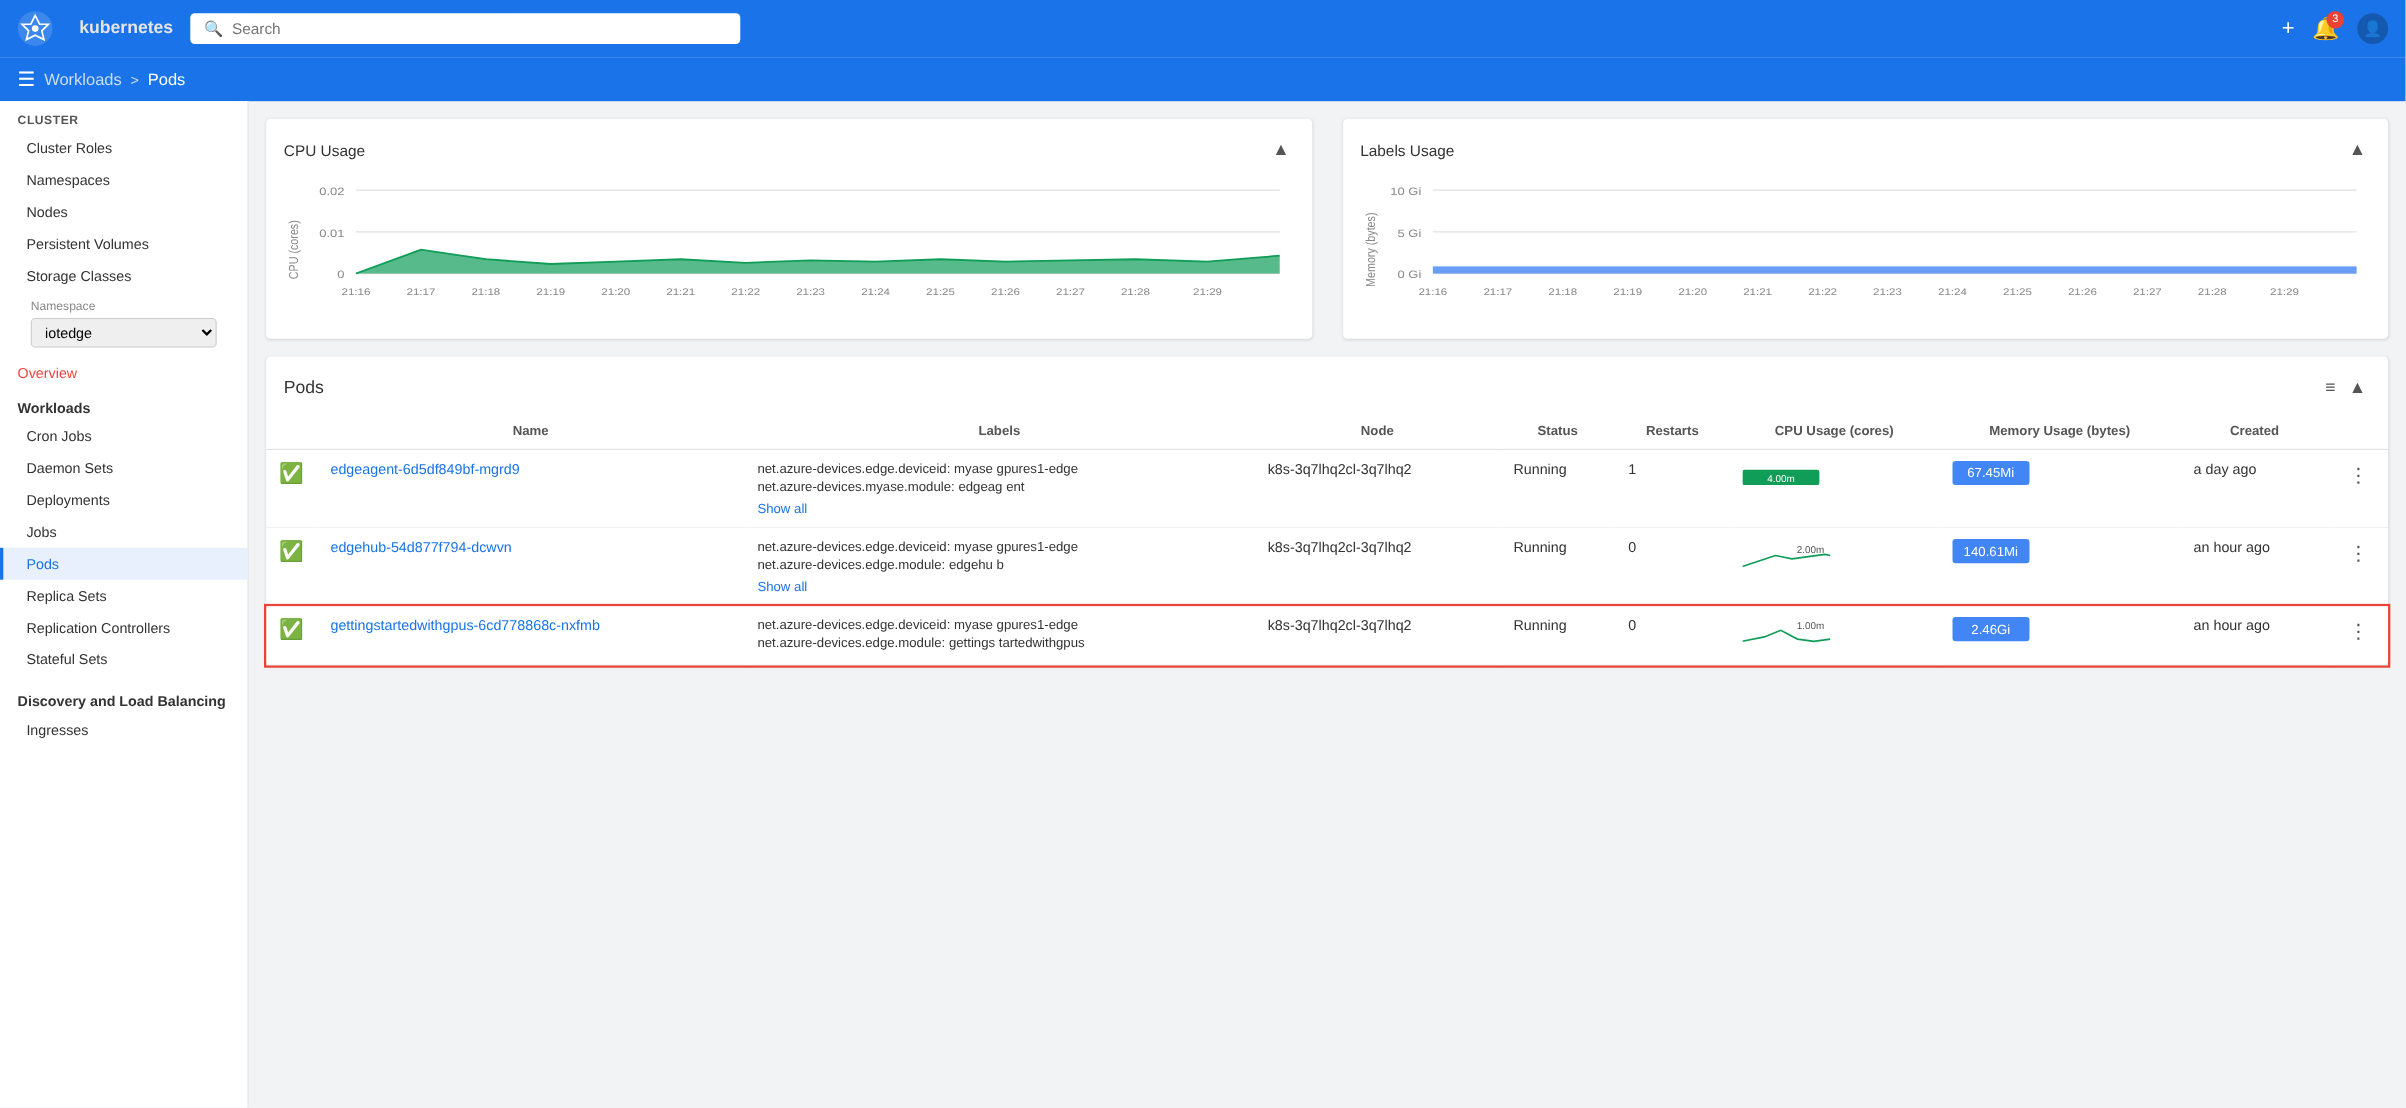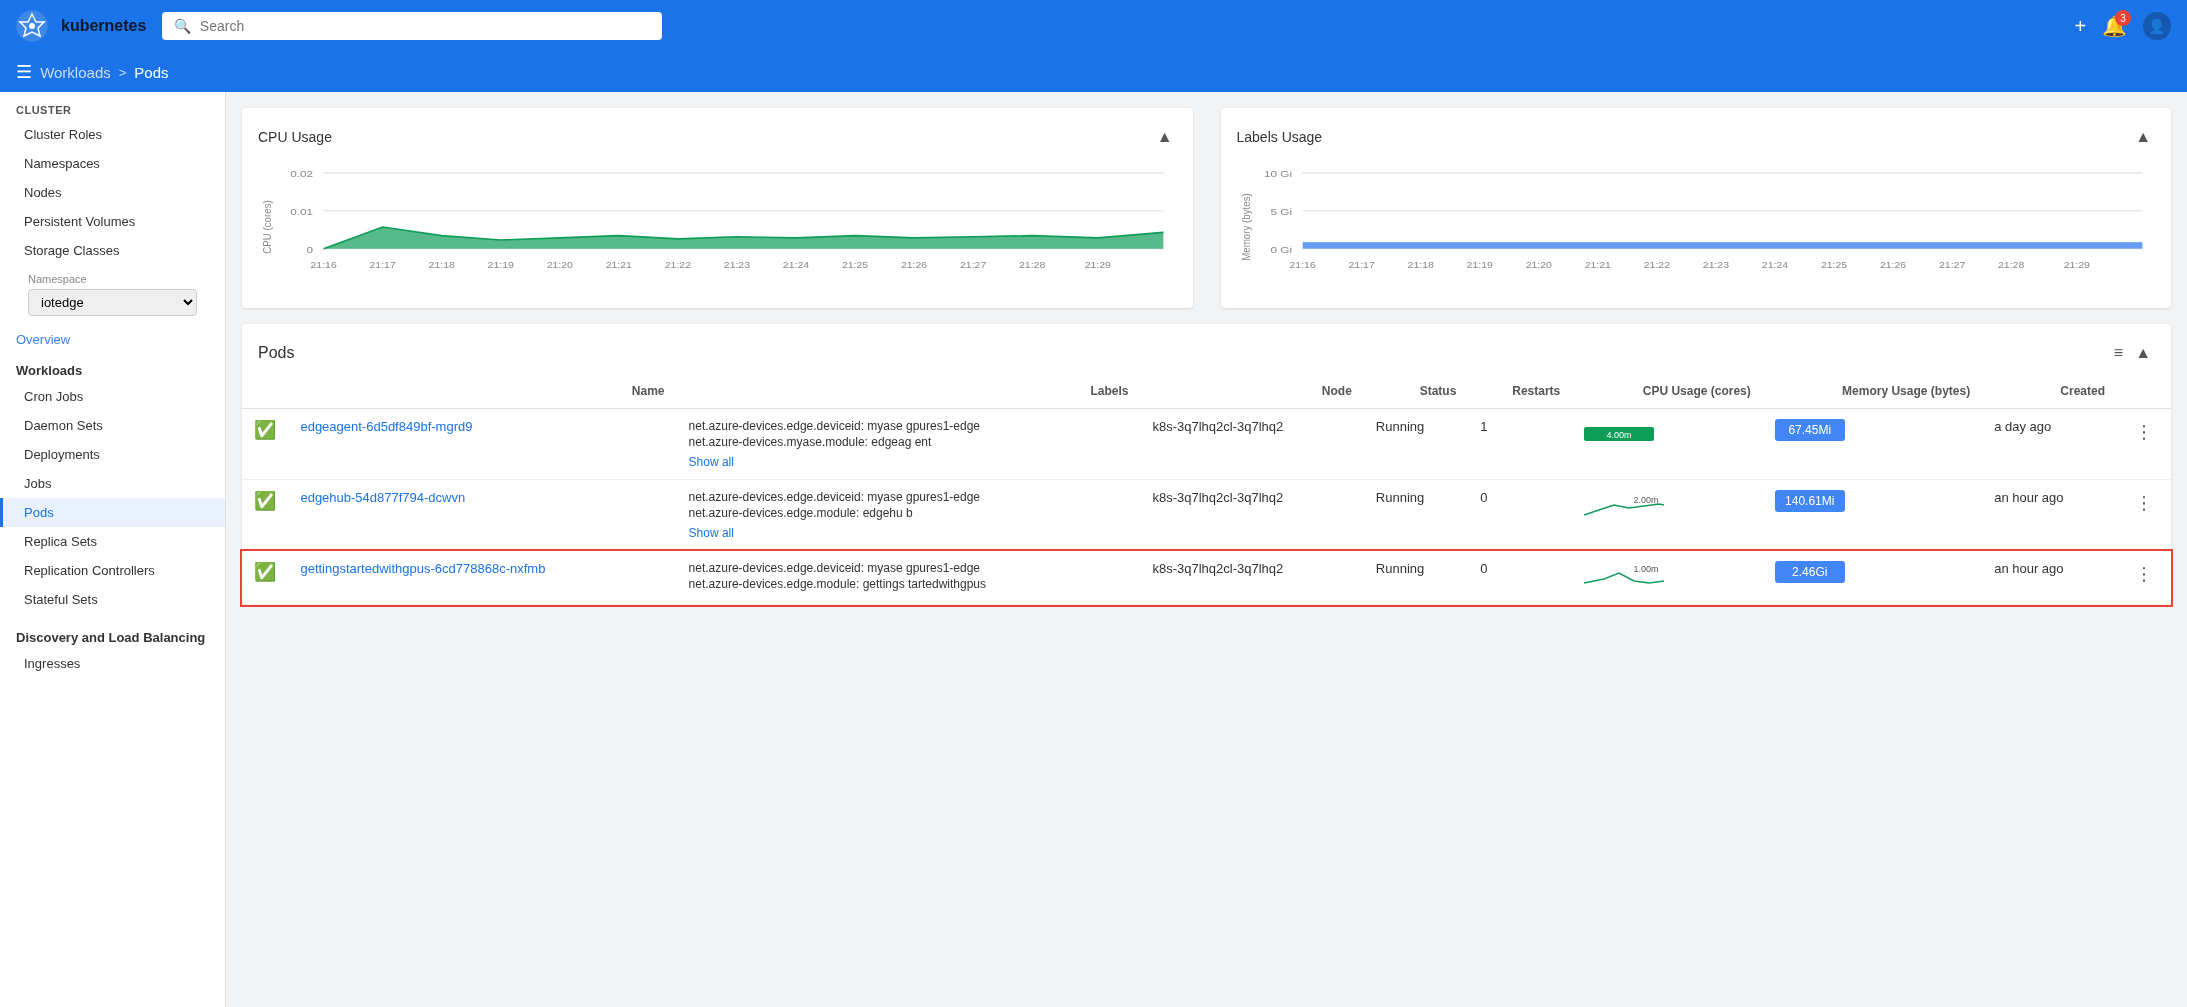--- a/index.html
+++ b/index.html
@@ -2,21 +2,21 @@
 <html><head>
   <meta charset="utf-8">
   <style>
     * { box-sizing: border-box; margin: 0; padding: 0; }
     body { font-family: 'Segoe UI', Arial, sans-serif; font-size: 13px; background: #f1f3f4; color: #333; }
 
     
     .top-nav {
       display: flex; align-items: center; background: #1a73e8; height: 52px; padding: 0 16px; gap: 16px;
     }
-    .top-nav-logo { display: flex; align-items: center; gap: 13px; color: #0f172a; font-size: 16px; font-weight: 600; }
+    .top-nav-logo { display: flex; align-items: center; gap: 24px; color: #e5e5e5; font-size: 16px; font-weight: 600; }
     .top-nav-logo svg { width: 32px; height: 32px; }
     .top-nav-search {
       flex: 1; max-width: 500px; display: flex; align-items: center; background: white; border-radius: 4px; padding: 6px 12px; gap: 8px;
     }
     .top-nav-search input { border: none; outline: none; width: 100%; font-size: 14px; }
     .top-nav-actions { margin-left: auto; display: flex; align-items: center; gap: 16px; }
     .top-nav-actions .icon-btn { color: white; cursor: pointer; font-size: 20px; background: none; border: none; position: relative; }
     .notif-badge { background: #ea4335; color: white; border-radius: 50%; font-size: 10px; width: 16px; height: 16px; display: flex; align-items: center; justify-content: center; position: absolute; top: -4px; right: -4px; }
 
     
@@ -32,21 +32,21 @@
     .layout { display: flex; height: calc(100vh - 92px); }
 
     
     .sidebar { width: 226px; background: white; overflow-y: auto; border-right: 1px solid #e0e0e0; flex-shrink: 0; padding-bottom: 20px; }
     .sidebar-section-title { padding: 12px 16px 4px; font-size: 11px; font-weight: 700; color: #555; text-transform: uppercase; letter-spacing: 0.5px; }
     .sidebar-item { padding: 7px 16px 7px 24px; font-size: 13px; color: #333; cursor: pointer; }
     .sidebar-item.active { background: #e8f0fe; color: #1a73e8; font-weight: 500; border-left: 3px solid #1a73e8; padding-left: 21px; }
     .sidebar-namespace { padding: 8px 28px; }
     .sidebar-namespace label { font-size: 11px; color: #888; display: block; margin-bottom: 4px; }
     .sidebar-namespace select { width: 100%; border: 1px solid #ccc; border-radius: 4px; padding: 4px 8px; font-size: 13px; }
-    .sidebar-overview { padding: 8px 16px; font-size: 13px; color: #3b82f6; cursor: pointer; font-weight: 500; }
+    .sidebar-overview { padding: 8px 16px; font-size: 13px; color: #ef4444; cursor: pointer; font-weight: 500; }
     .sidebar-workloads-title { padding: 8px 16px 4px; font-size: 13px; font-weight: 700; color: #333; }
 
     
     .main-content { flex: 1; overflow-y: auto; padding: 16px; position: relative; }
 
     
     .charts-row { display: flex; gap: 28px; margin-bottom: 16px; }
     .chart-card { flex: 1; background: white; border-radius: 4px; box-shadow: 0 1px 3px rgba(0,0,0,0.12); padding: 16px; }
     .chart-card-header { display: flex; justify-content: space-between; align-items: center; margin-bottom: 12px; }
     .chart-card-title { font-size: 14px; font-weight: 500; color: #333; }
@@ -56,21 +56,21 @@
     .chart-svg { width: 100%; height: 100%; }
 
     
     .pods-card { background: white; border-radius: 4px; box-shadow: 0 1px 3px rgba(0,0,0,0.12); }
     .pods-card-header { display: flex; justify-content: space-between; align-items: center; padding: 16px 16px 8px; }
     .pods-card-title { font-size: 16px; font-weight: 500; }
     .pods-card-actions { display: flex; gap: 8px; align-items: center; }
     
     table { width: 100%; border-collapse: collapse; }
     thead tr { border-bottom: 1px solid #e0e0e0; }
-    thead th { padding: 10px 12px; font-size: 12px; font-weight: 600; color: #555; text-align: right; }
+    thead th { padding: 10px 12px; font-size: 12px; font-weight: 600; color: #555; text-align: center; }
     tbody tr { border-bottom: 1px solid #f0f0f0; }
     tbody td { padding: 10px 12px; font-size: 13px; vertical-align: top; }
     .status-icon { color: #0f9d58; font-size: 18px; }
     .pod-link { color: #1a73e8; text-decoration: none; cursor: pointer; }
     
     .label-cell { font-size: 12px; }
     .label-line { margin-bottom: 2px; }
     .show-all-link { color: #1a73e8; cursor: pointer; font-size: 12px; margin-top: 4px; display: inline-block; }
 
     .mem-bar { background: #4285f4; color: white; padding: 4px 8px; border-radius: 3px; font-size: 12px; text-align: center; display: inline-block; min-width: 70px; }

